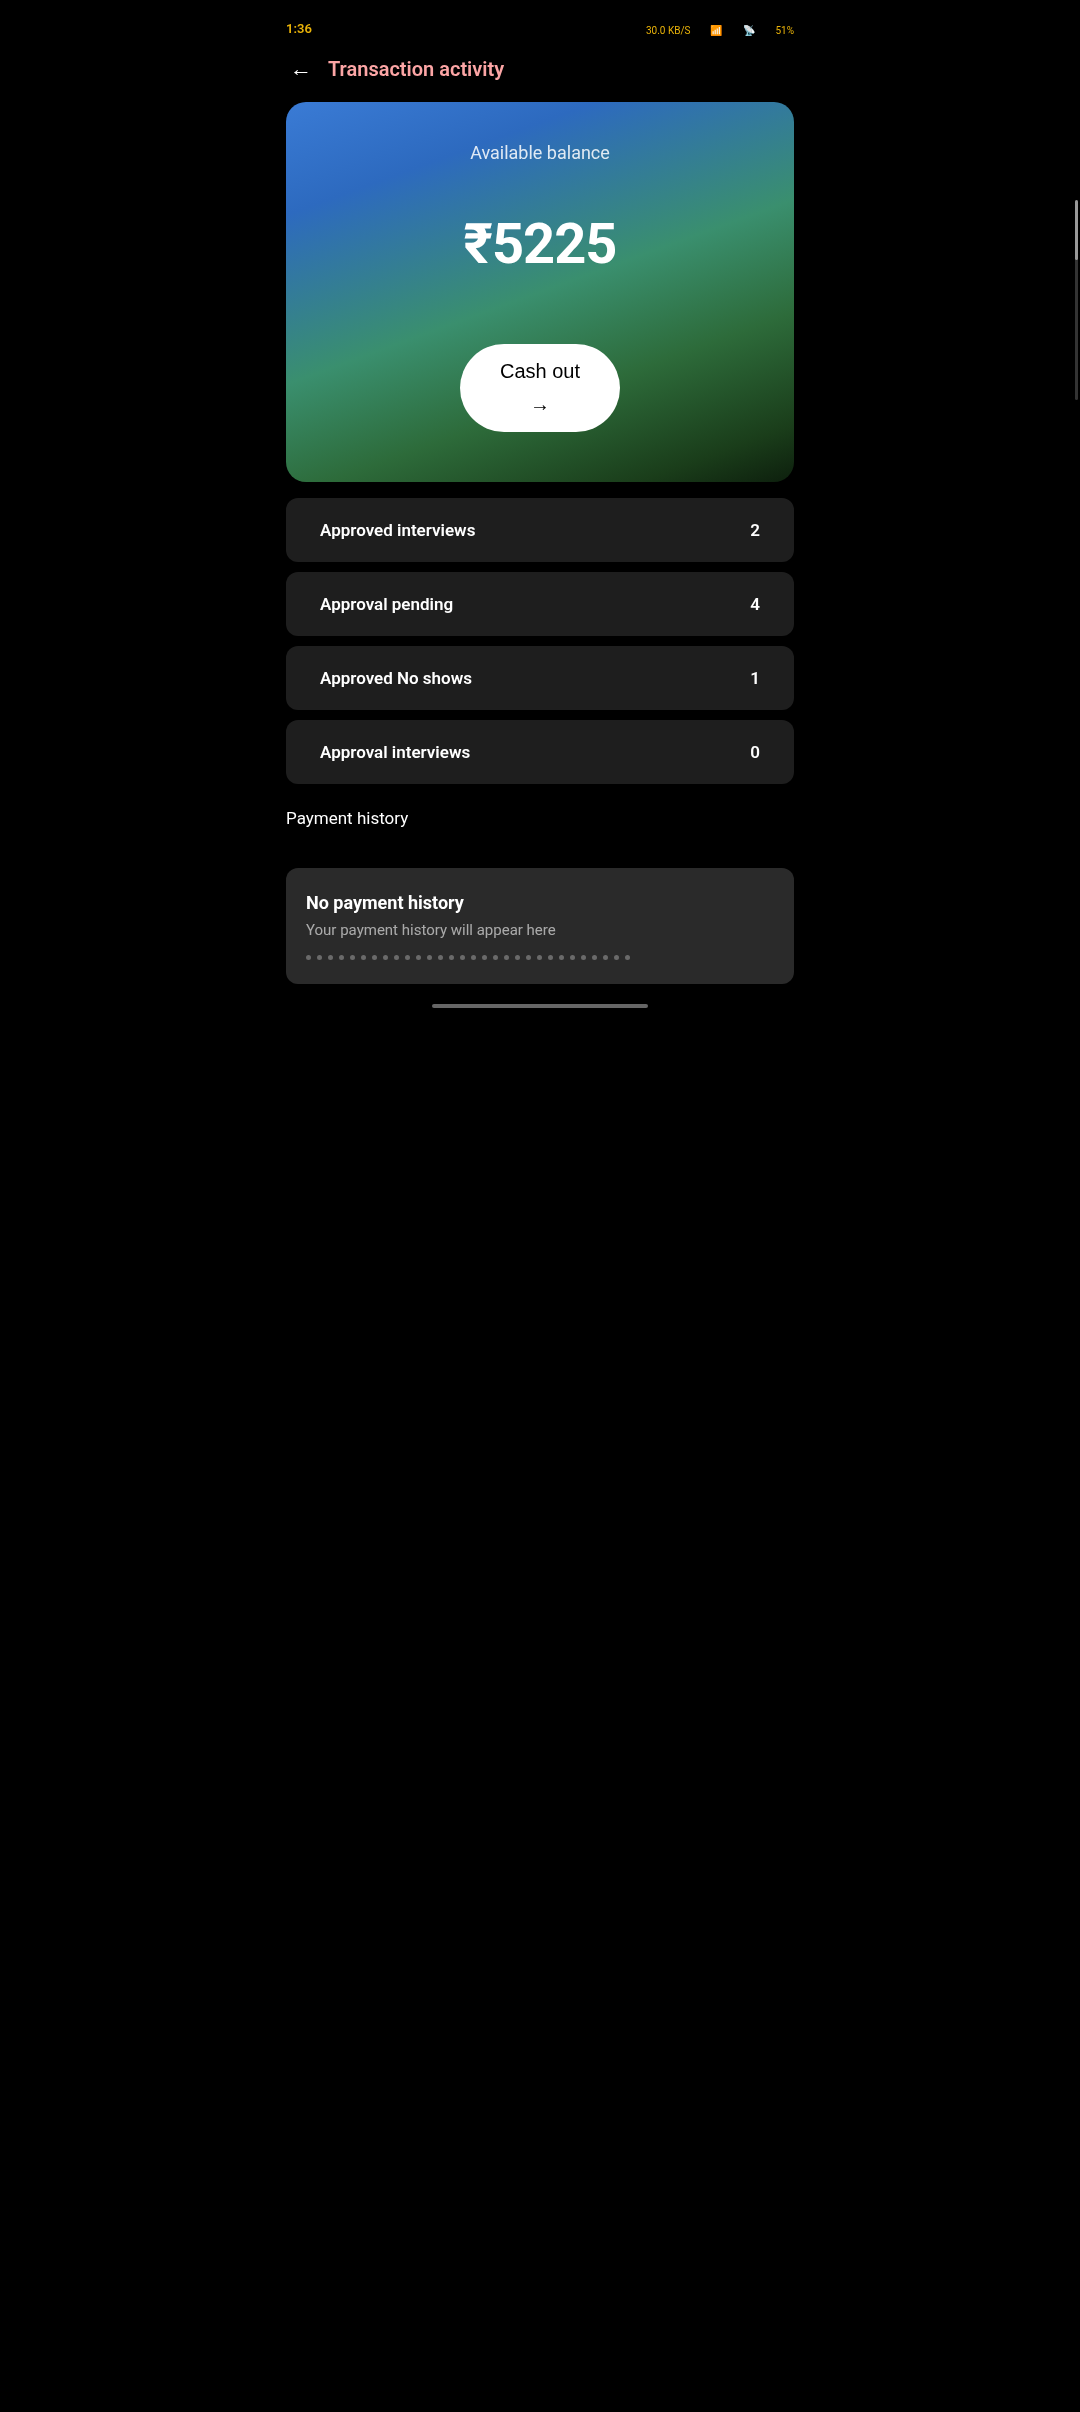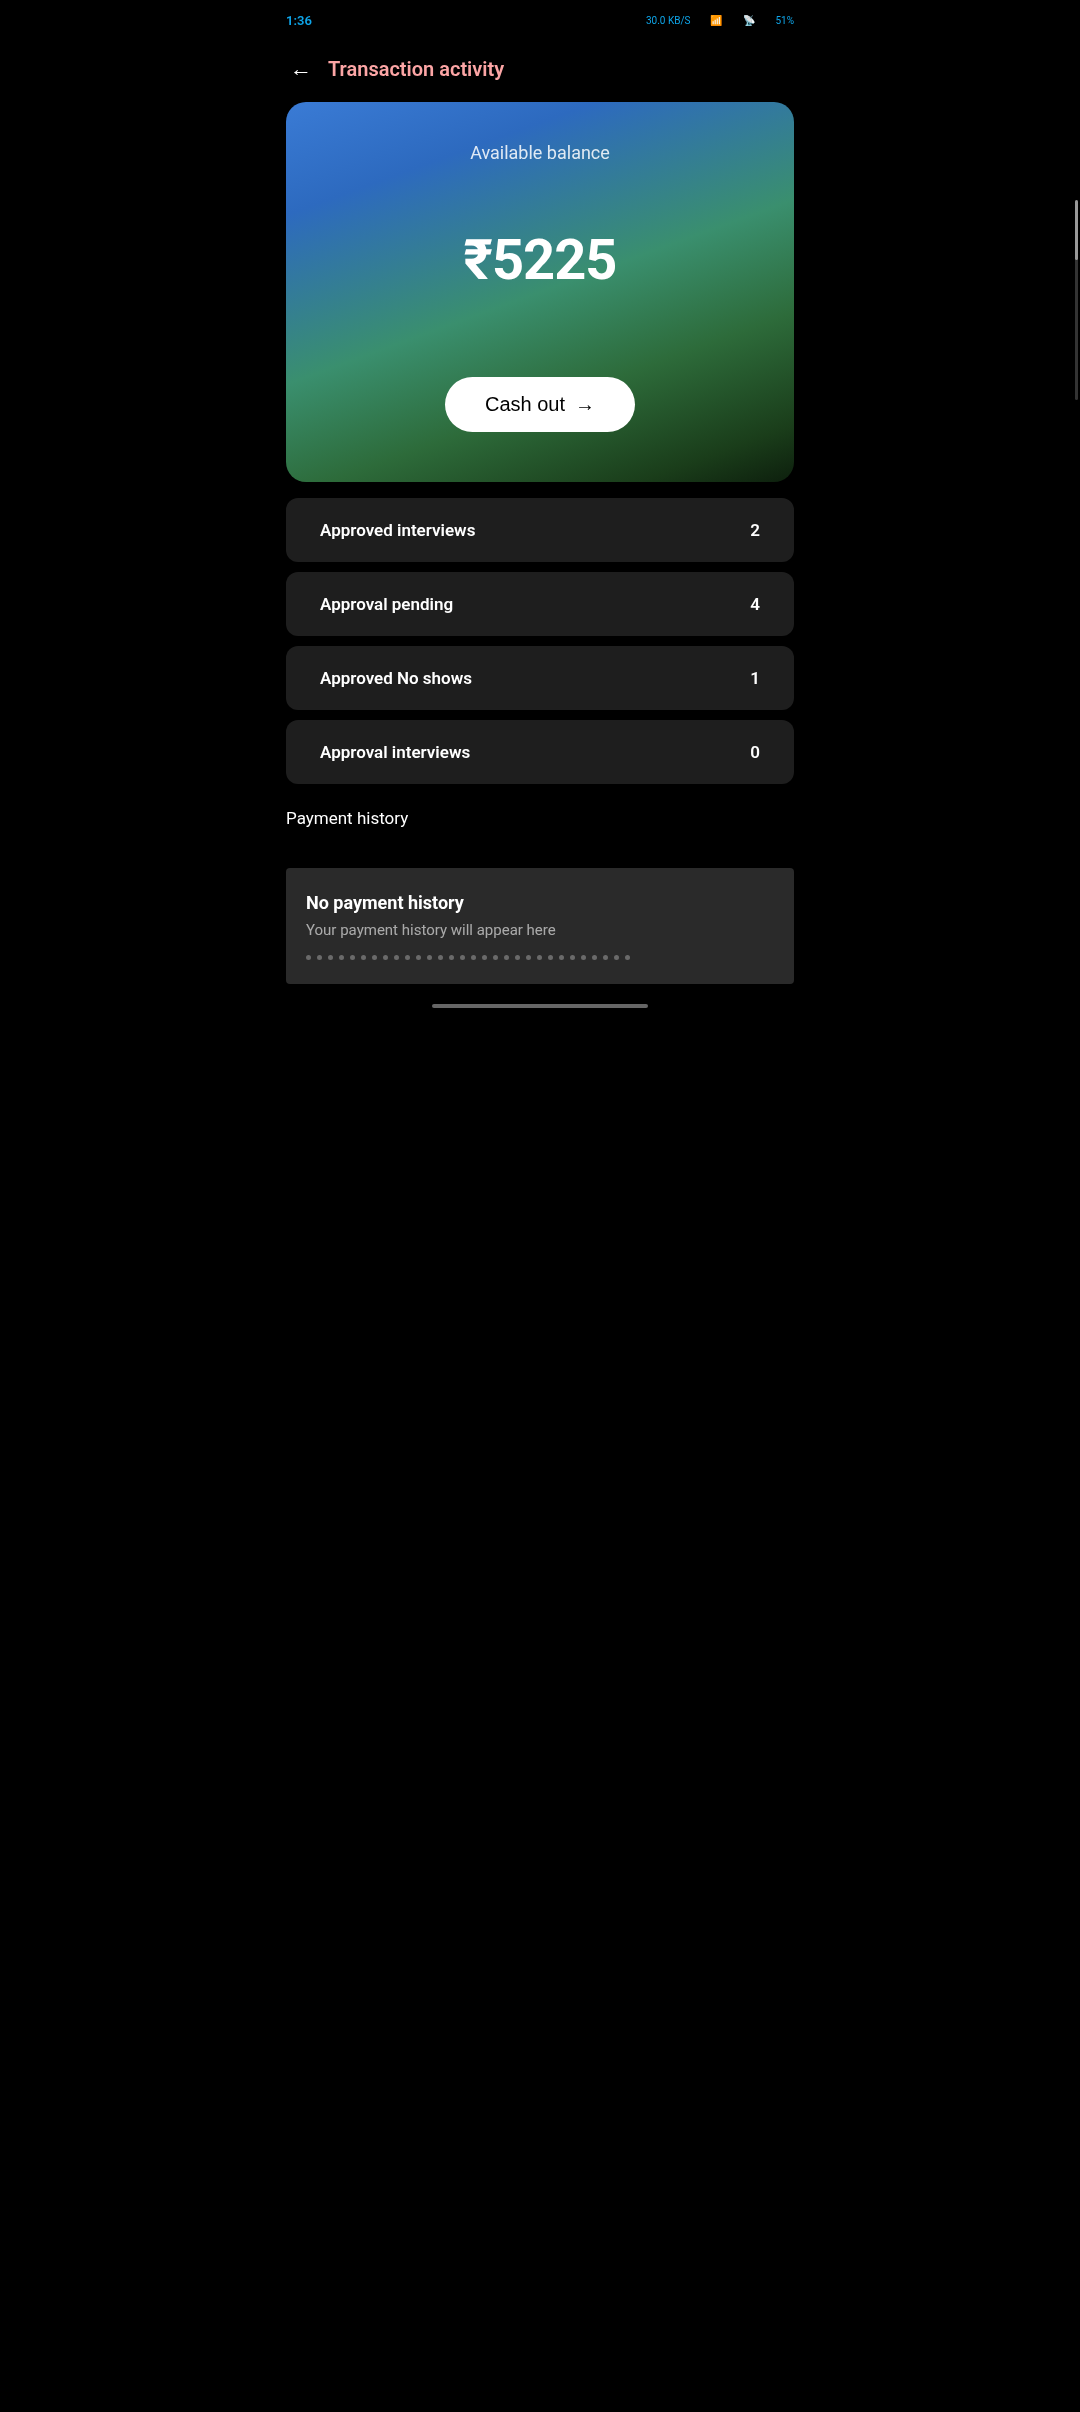--- a/index.html
+++ b/index.html
@@ -15,24 +15,24 @@
       width: 100%;
       max-width: 540px;
       margin: 0 auto;
       color: #ffffff;
       min-height: 100vh;
     }
 
     .status-bar {
       display: flex;
       justify-content: space-between;
-      align-items: center;
+      align-items: flex-end;
       padding: 4px 16px;
       font-size: 13px;
-      color: #0ea5e9;
+      color: #eab308;
       height: 40px;
     }
 
     .status-left {
       font-weight: 600;
     }
 
     .status-right {
       display: flex;
       align-items: center;
@@ -97,20 +97,21 @@
       border: none;
       border-radius: 50px;
       padding: 16px 40px;
       font-size: 20px;
       font-weight: 500;
       cursor: pointer;
       display: flex;
       align-items: center;
       gap: 10px;
       margin-top: 20px;
+      flex-direction: column;
     }
 
     .stats-container {
       margin: 0 16px;
       display: flex;
       flex-direction: column;
       gap: 10px;
     }
 
     .stat-row {
@@ -140,21 +141,21 @@
 
     .payment-history-title {
       font-size: 17px;
       font-weight: 400;
       color: #ffffff;
       margin-bottom: 12px;
     }
 
     .no-payment-card {
       background: #2a2a2a;
-      border-radius: 4px;
+      border-radius: 12px;
       padding: 24px 20px;
       margin: 0 16px;
     }
 
     .no-payment-title {
       font-size: 18px;
       font-weight: 700;
       color: #ffffff;
       margin-bottom: 8px;
     }

